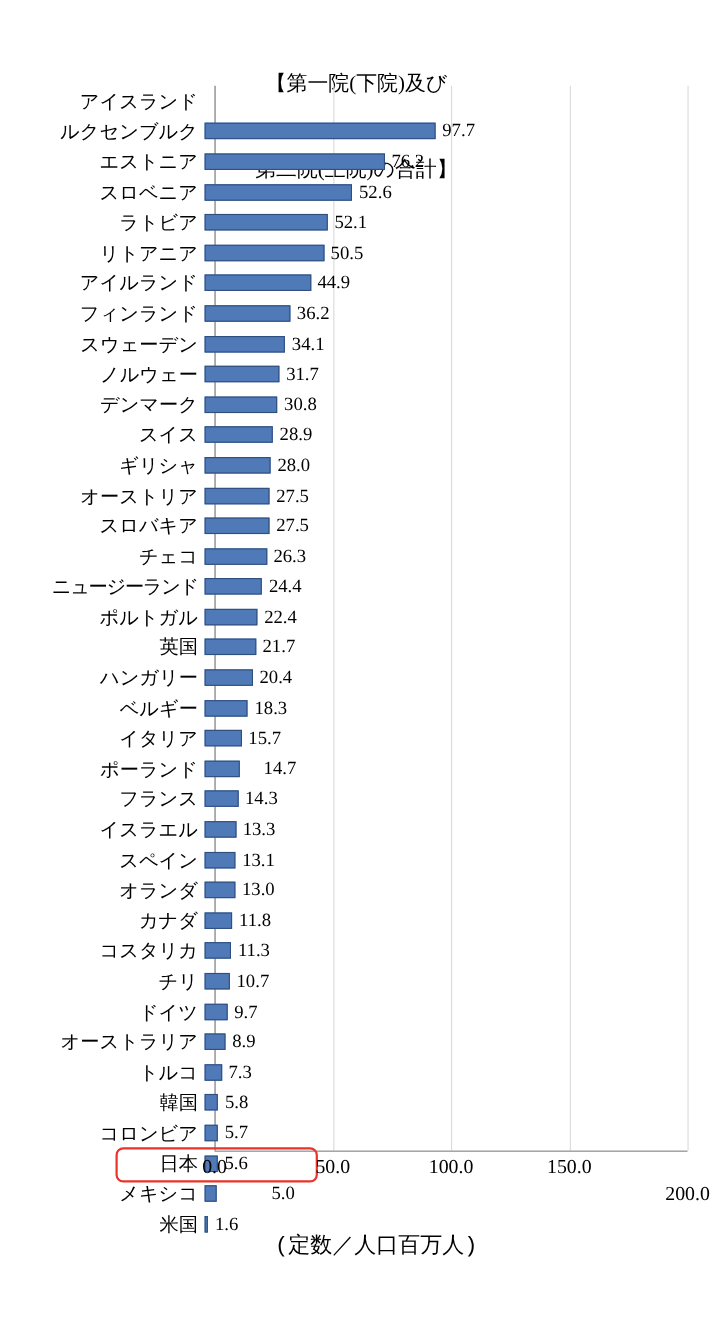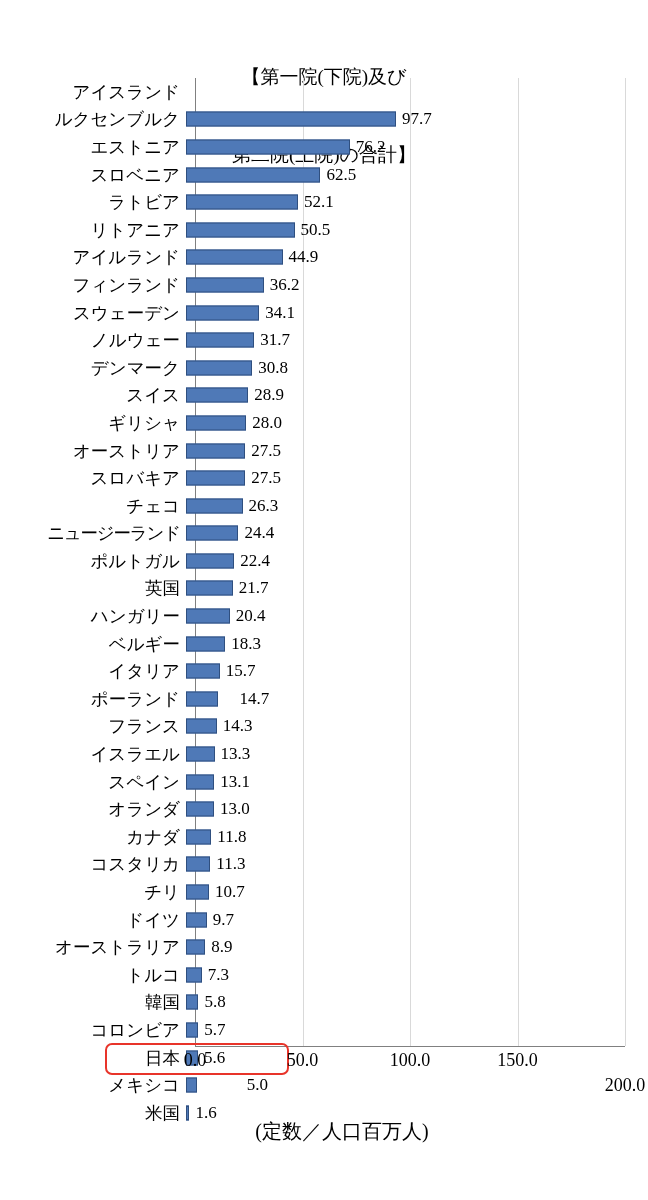--- a/index.html
+++ b/index.html
@@ -155,21 +155,21 @@
     font-family: "Liberation Serif", "DejaVu Serif", serif;
   }
 
   .axis-caption {
     position: absolute;
     top: 1118px;
     left: 0;
     width: 648px;
     text-align: center;
     font-size: 20px;
-    font-family: Liberation Serif, serif;
+    font-family: Liberation Mono, monospace;
     white-space: pre;
     padding-left: 36px;
     box-sizing: border-box;
   }
 </style>
 </head>
 <body>
 
 <div id="chart-root">
 
@@ -203,21 +203,21 @@
           <div class="row-label">エストニア</div>
           <div class="bar-area">
             <div class="bar" style="width: 163.83px; background: rgb(79, 121, 183); border-color: rgb(47, 79, 127);"></div>
             <div class="bar-value" style="left: 169.83px;">76.2</div>
           </div>
         </div>
         <div class="row">
           <div class="row-label">スロベニア</div>
           <div class="bar-area">
             <div class="bar" style="width: 134.375px; background: rgb(79, 121, 183); border-color: rgb(47, 79, 127);"></div>
-            <div class="bar-value" style="left: 140.375px;">62.5</div>
+            <div class="bar-value" style="left: 140.375px;">52.6</div>
           </div>
         </div>
         <div class="row">
           <div class="row-label">ラトビア</div>
           <div class="bar-area">
             <div class="bar" style="width: 112.015px; background: rgb(79, 121, 183); border-color: rgb(47, 79, 127);"></div>
             <div class="bar-value" style="left: 118.015px; text-align: right;">52.1</div>
           </div>
         </div>
         <div class="row">

